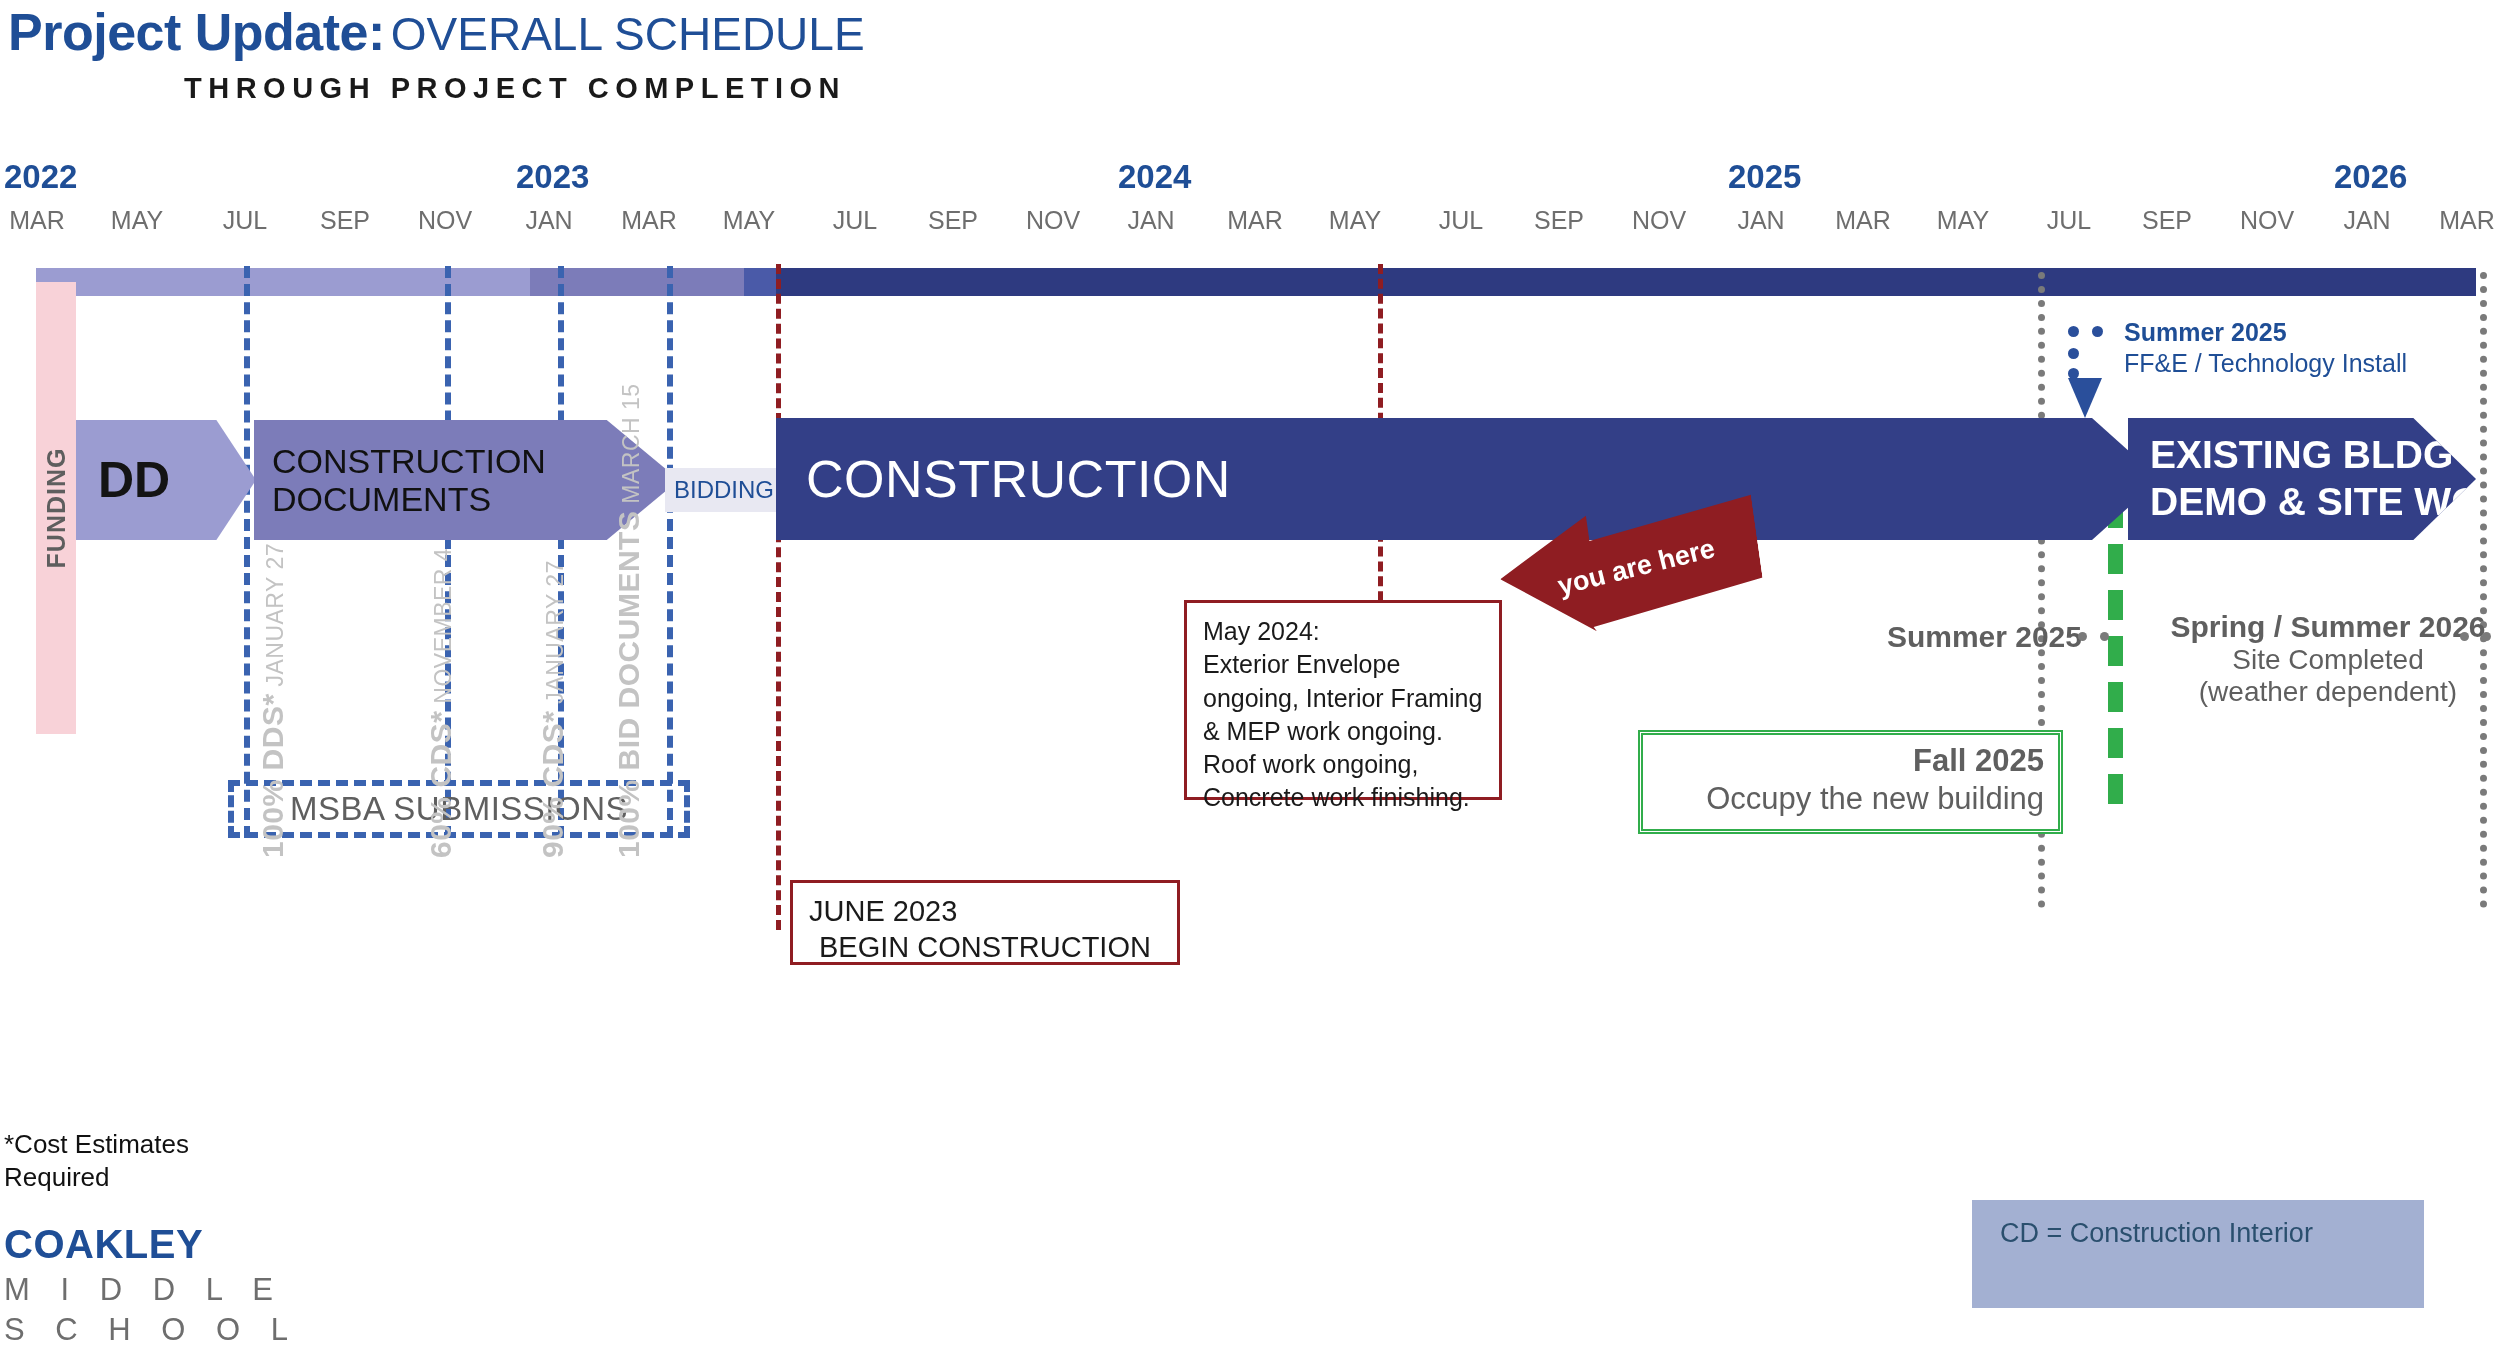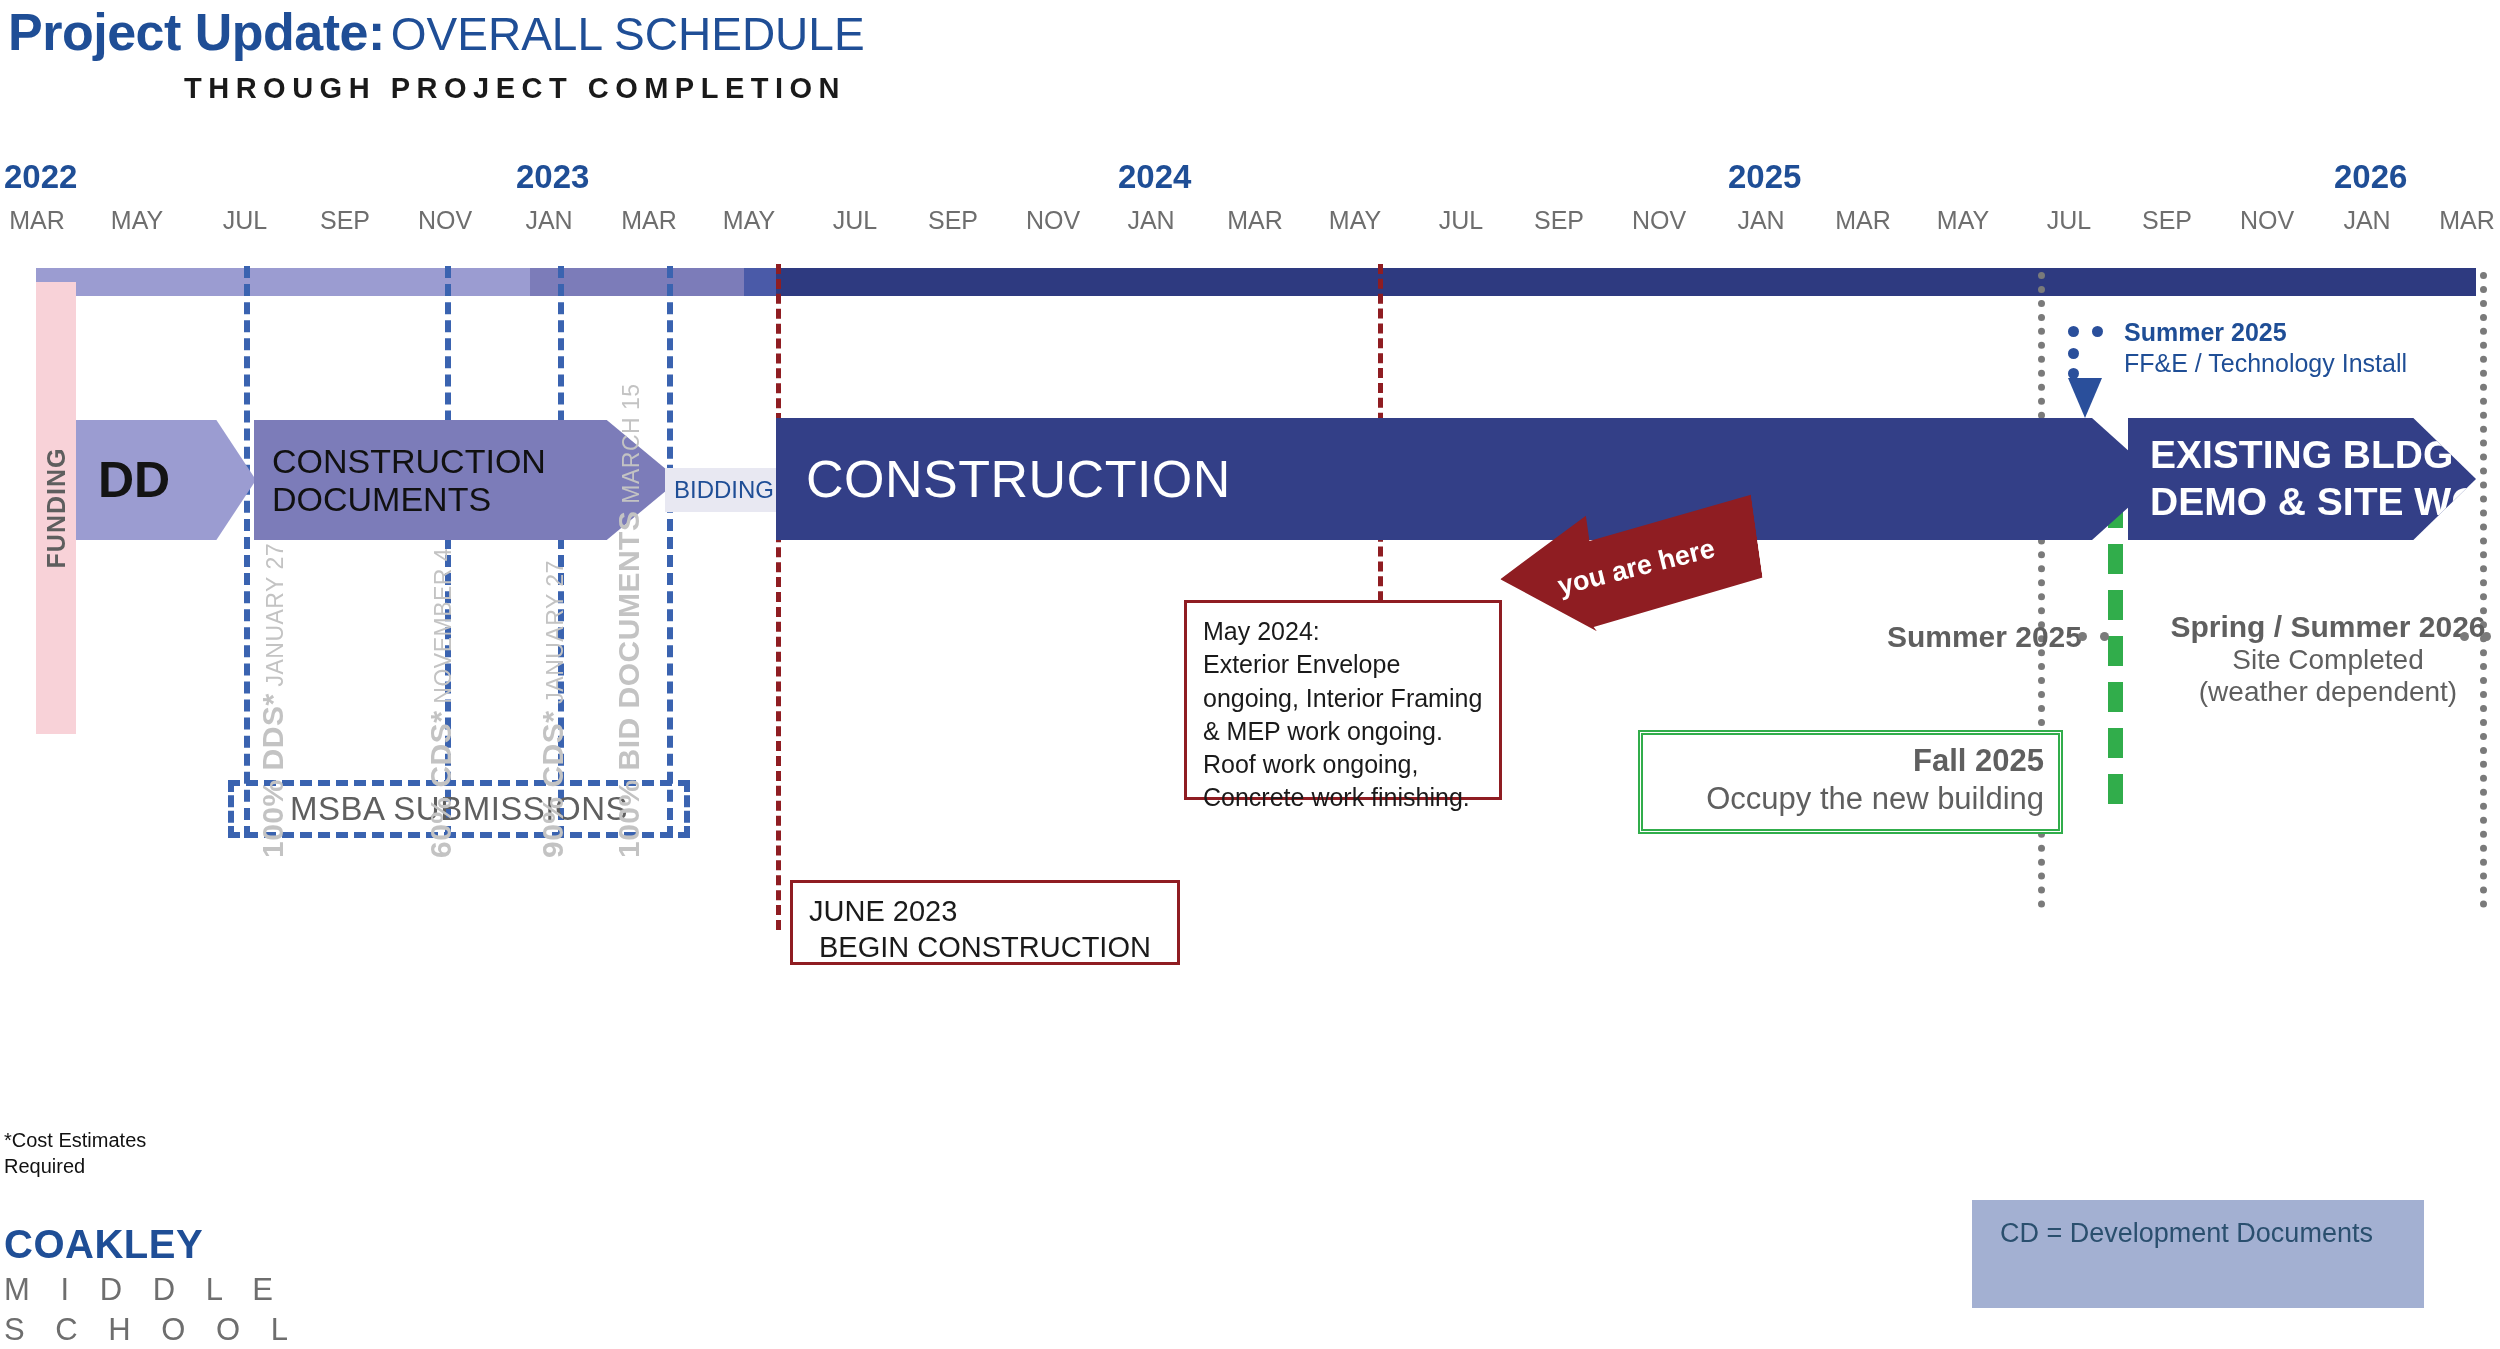--- a/index.html
+++ b/index.html
@@ -205,21 +205,21 @@
   .bluedot { width:11px; height:11px; border-radius:50%; background:#2a4f9b; position:absolute; }
 
   #ffe-arrow {
     left:2068px; top:378px; width:0; height:0;
     border-left:17px solid transparent; border-right:17px solid transparent;
     border-top:40px solid #2a4f9b;
   }
 
   
   #footnote {
-    left:4px; top:1128px; font-size:20px; color:#111111; line-height:1.28;
+    left:4px; top:1128px; font-size:26px; color:#111111; line-height:1.28;
   }
   #logo-main {
     left:4px; top:1222px; font-size:40px; font-weight:bold;
     color:#1f4e96; letter-spacing:0.5px;
   }
   #logo-sub1 {
     left:4px; top:1272px; font-size:31px; color:#6e6e6e; letter-spacing:11px;
   }
   #logo-sub2 {
     left:4px; top:1312px; font-size:31px; color:#6e6e6e; letter-spacing:11px;
@@ -392,19 +392,19 @@
 <div class="abs" id="footnote">
   <div>*Cost Estimates</div>
   <div>Required</div>
 </div>
 
 <div class="abs" id="logo-main">COAKLEY</div>
 <div class="abs" id="logo-sub1">M I D D L E</div>
 <div class="abs" id="logo-sub2">S C H O O L</div>
 
 <div class="abs" id="legend">
-  <div class="ln">CD = Development Documents</div>
+  <div class="ln">CD = Construction Interior</div>
 </div>
 
 <div style="position: absolute; left: 2482px; top: 632px; width: 9px; height: 9px; border-radius: 50%; background: rgb(122, 122, 122);"></div>
 <div style="position: absolute; left: 2460px; top: 632px; width: 9px; height: 9px; border-radius: 50%; background: rgb(122, 122, 122);"></div>
 <div style="position: absolute; left: 2100px; top: 632px; width: 9px; height: 9px; border-radius: 50%; background: rgb(122, 122, 122);"></div>
 <div style="position: absolute; left: 2078px; top: 632px; width: 9px; height: 9px; border-radius: 50%; background: rgb(122, 122, 122);"></div>
 
 </body></html>

